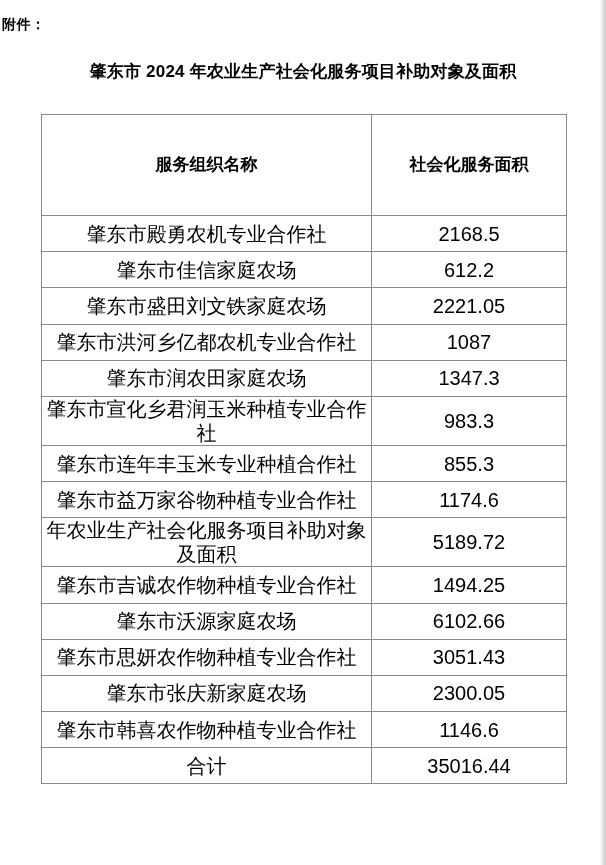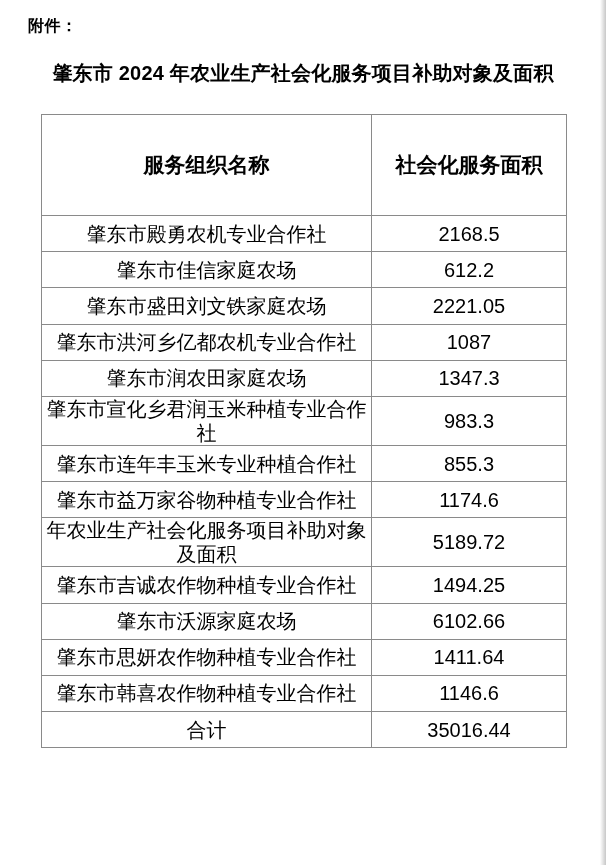--- a/index.html
+++ b/index.html
@@ -18,33 +18,33 @@
   .page {
     width: 606px;
     height: 865px;
     box-sizing: border-box;
     padding: 0;
     position: relative;
   }
   .attachment-label {
     position: absolute;
     top: 16px;
-    left: 28px;
-    font-size: 16px;
+    left: 2px;
+    font-size: 14px;
     font-weight: bold;
     letter-spacing: 0.5px;
     font-family: "Liberation Sans", "DejaVu Sans", sans-serif;
   }
   .doc-title {
     position: absolute;
     top: 60px;
     left: 0;
     width: 606px;
     text-align: center;
-    font-size: 20px;
+    font-size: 17px;
     font-weight: bold;
     font-family: "Liberation Sans", "DejaVu Sans", sans-serif;
     letter-spacing: 0.2px;
     white-space: nowrap;
   }
   .table-wrap {
     position: absolute;
     top: 114px;
     left: 41px;
     width: 525px;
@@ -59,21 +59,21 @@
     text-align: center;
     vertical-align: middle;
     font-size: 20px;
     font-family: Liberation Sans, sans-serif;
     padding: 0 4px;
     line-height: 1.2;
   }
   table.aid-table thead th {
     height: 100px;
     font-weight: bold;
-    font-size: 21px;
+    font-size: 17px;
     font-family: "Liberation Sans", "DejaVu Sans", sans-serif;
   }
   table.aid-table tbody td {
     height: 35.2px;
   }
   .col-name { width: 330px; }
   .col-area { width: 195px; }
   .total-row td {
     font-weight: normal;
   }
@@ -151,21 +151,25 @@
         <tr>
           <td>肇东市吉诚农作物种植专业合作社</td>
           <td class="area-cell">1494.25</td>
         </tr>
         <tr>
           <td>肇东市沃源家庭农场</td>
           <td class="area-cell">6102.66</td>
         </tr>
         <tr>
           <td>肇东市思妍农作物种植专业合作社</td>
-          <td class="area-cell">1411.64</td>
+          <td class="area-cell">3051.43</td>
+        </tr>
+        <tr>
+          <td>肇东市张庆新家庭农场</td>
+          <td class="area-cell">2300.05</td>
         </tr>
         <tr>
           <td>肇东市韩喜农作物种植专业合作社</td>
           <td class="area-cell">1146.6</td>
         </tr>
         <tr class="total-row">
           <td>合计</td>
           <td class="area-cell">35016.44</td>
         </tr>
       </tbody>

